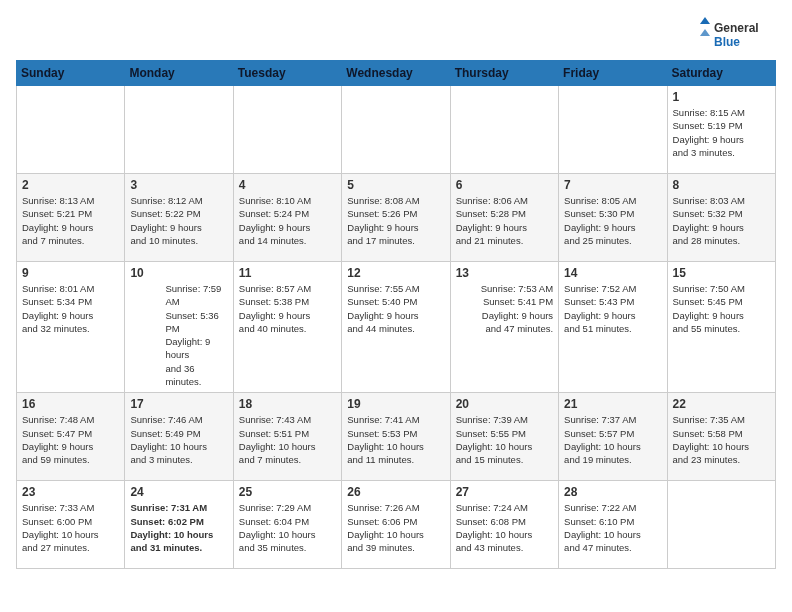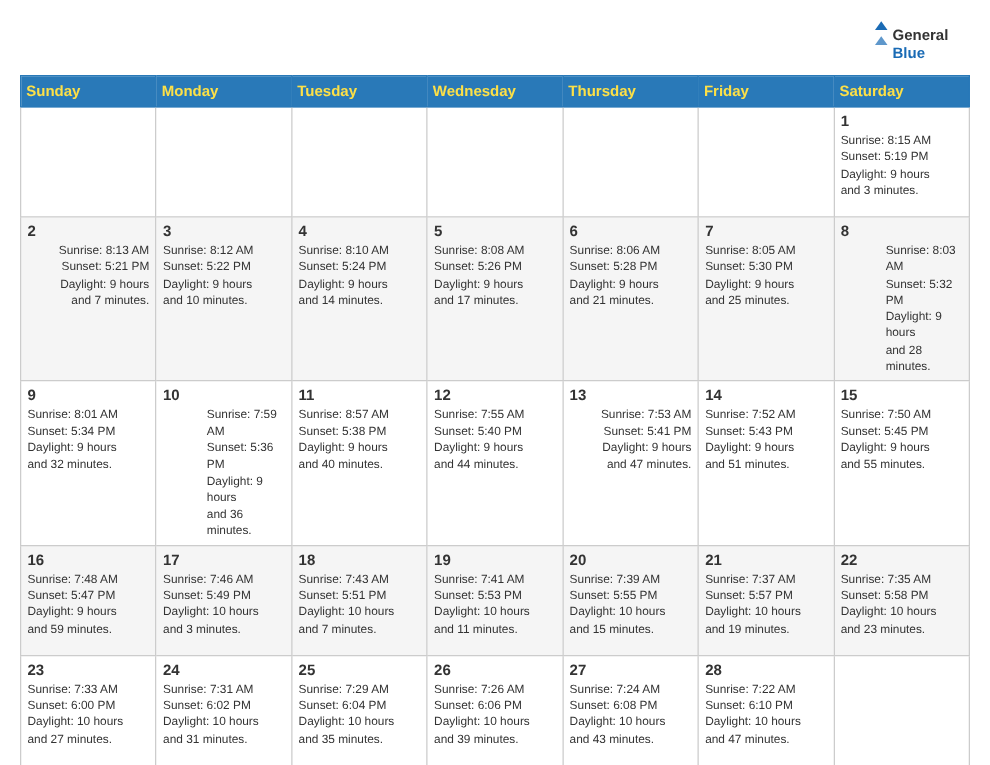--- a/index.html
+++ b/index.html
@@ -33,21 +33,21 @@
       font-size: 15px;
       color: #555;
     }
     table {
       width: 100%;
       border-collapse: collapse;
       table-layout: fixed;
     }
     thead tr th {
       background-color: #2979b8;
-      color: #fde047;
+      color: #0f172a;
       font-size: 12px;
       font-weight: bold;
       padding: 5px 4px;
       text-align: left;
       border: 1px solid #2979b8;
     }
     tbody tr td {
       vertical-align: top;
       border: 1px solid #ccc;
       padding: 4px 5px;
@@ -116,21 +116,21 @@
           <span class="day-number">1</span>
           <div class="day-info" style="white-space: pre-line;">Sunrise: 8:15 AM
 Sunset: 5:19 PM
 Daylight: 9 hours
 and 3 minutes.</div>
         </td>
       </tr>
       <tr>
         <td>
           <span class="day-number">2</span>
-          <div class="day-info" style="white-space: pre-line; text-align: right;">Sunrise: 8:13 AM
+          <div class="day-info" style="white-space: pre-line;">Sunrise: 8:13 AM
 Sunset: 5:21 PM
 Daylight: 9 hours
 and 7 minutes.</div>
         </td>
         <td>
           <span class="day-number">3</span>
           <div class="day-info" style="white-space: pre-line;">Sunrise: 8:12 AM
 Sunset: 5:22 PM
 Daylight: 9 hours
 and 10 minutes.</div>
@@ -158,21 +158,21 @@
         </td>
         <td>
           <span class="day-number">7</span>
           <div class="day-info" style="white-space: pre-line;">Sunrise: 8:05 AM
 Sunset: 5:30 PM
 Daylight: 9 hours
 and 25 minutes.</div>
         </td>
         <td>
           <span class="day-number">8</span>
-          <div class="day-info" style="white-space: pre-line; margin-left: 36px;">Sunrise: 8:03 AM
+          <div class="day-info" style="white-space: pre-line;">Sunrise: 8:03 AM
 Sunset: 5:32 PM
 Daylight: 9 hours
 and 28 minutes.</div>
         </td>
       </tr>
       <tr>
         <td>
           <span class="day-number">9</span>
           <div class="day-info" style="white-space: pre-line;">Sunrise: 8:01 AM
 Sunset: 5:34 PM
@@ -276,21 +276,21 @@
       <tr>
         <td>
           <span class="day-number">23</span>
           <div class="day-info" style="white-space: pre-line;">Sunrise: 7:33 AM
 Sunset: 6:00 PM
 Daylight: 10 hours
 and 27 minutes.</div>
         </td>
         <td>
           <span class="day-number">24</span>
-          <div class="day-info" style="white-space: pre-line;">Sunrise: 7:31 AM
+          <div class="day-info" style="white-space: pre-line; font-weight: bold;">Sunrise: 7:31 AM
 Sunset: 6:02 PM
 Daylight: 10 hours
 and 31 minutes.</div>
         </td>
         <td>
           <span class="day-number">25</span>
           <div class="day-info" style="white-space: pre-line;">Sunrise: 7:29 AM
 Sunset: 6:04 PM
 Daylight: 10 hours
 and 35 minutes.</div>

